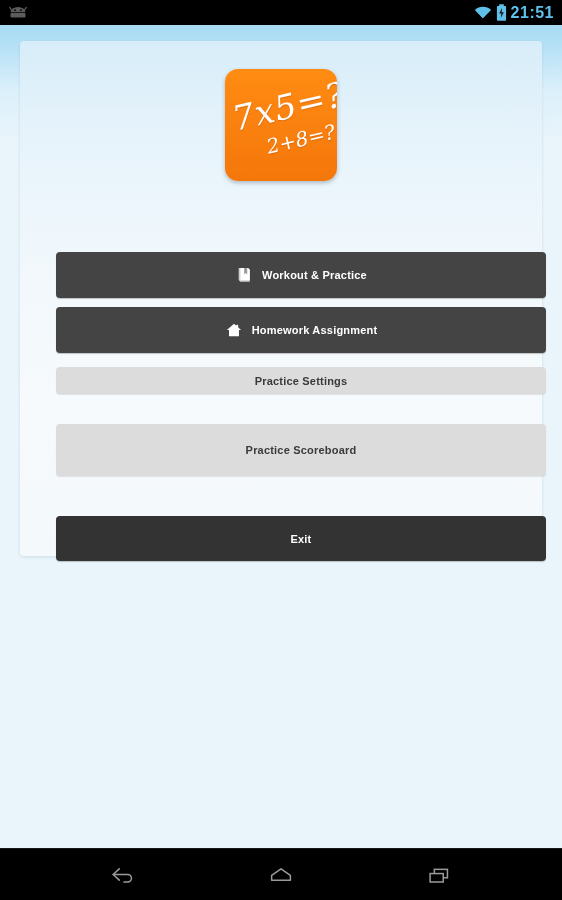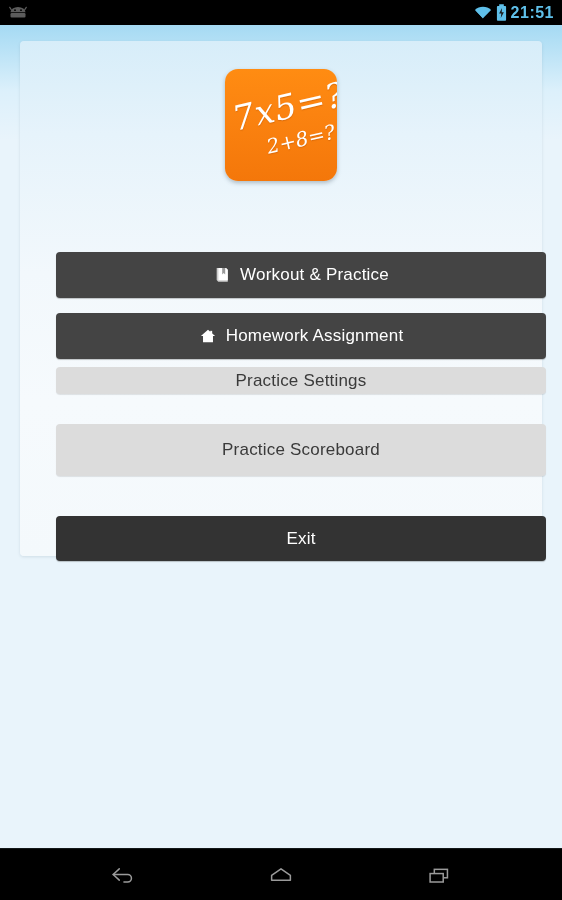--- a/index.html
+++ b/index.html
@@ -132,34 +132,34 @@
     background: #333333;
     color: #ffffff;
     box-shadow: 0 1px 1px rgba(0,0,0,0.22);
   }
   .btn-light {
     background: #dcdcdc;
     color: #3a3a3a;
     box-shadow: 0 1px 1px rgba(0,0,0,0.10);
   }
   .btn-label {
-    font-size: 17px;
-    font-weight: normal;
+    font-size: 11px;
+    font-weight: bold;
     letter-spacing: 0.2px;
   }
   .btn-icon {
     display: inline-flex;
     align-items: center;
     justify-content: center;
     width: 18px;
     height: 18px;
   }
 
   #btn-workout   { top: 211px; height: 46px; }
-  #btn-homework  { top: 272px; height: 46px; }
+  #btn-homework  { top: 266px; height: 46px; }
   #btn-settings  { top: 326px; height: 27px; }
   #btn-scoreboard{ top: 383px; height: 52px; }
   #btn-exit      { top: 475px; height: 45px; }
 
   
   #nav-bar {
     position: absolute;
     left: 0;
     top: 848px;
     width: 562px;

